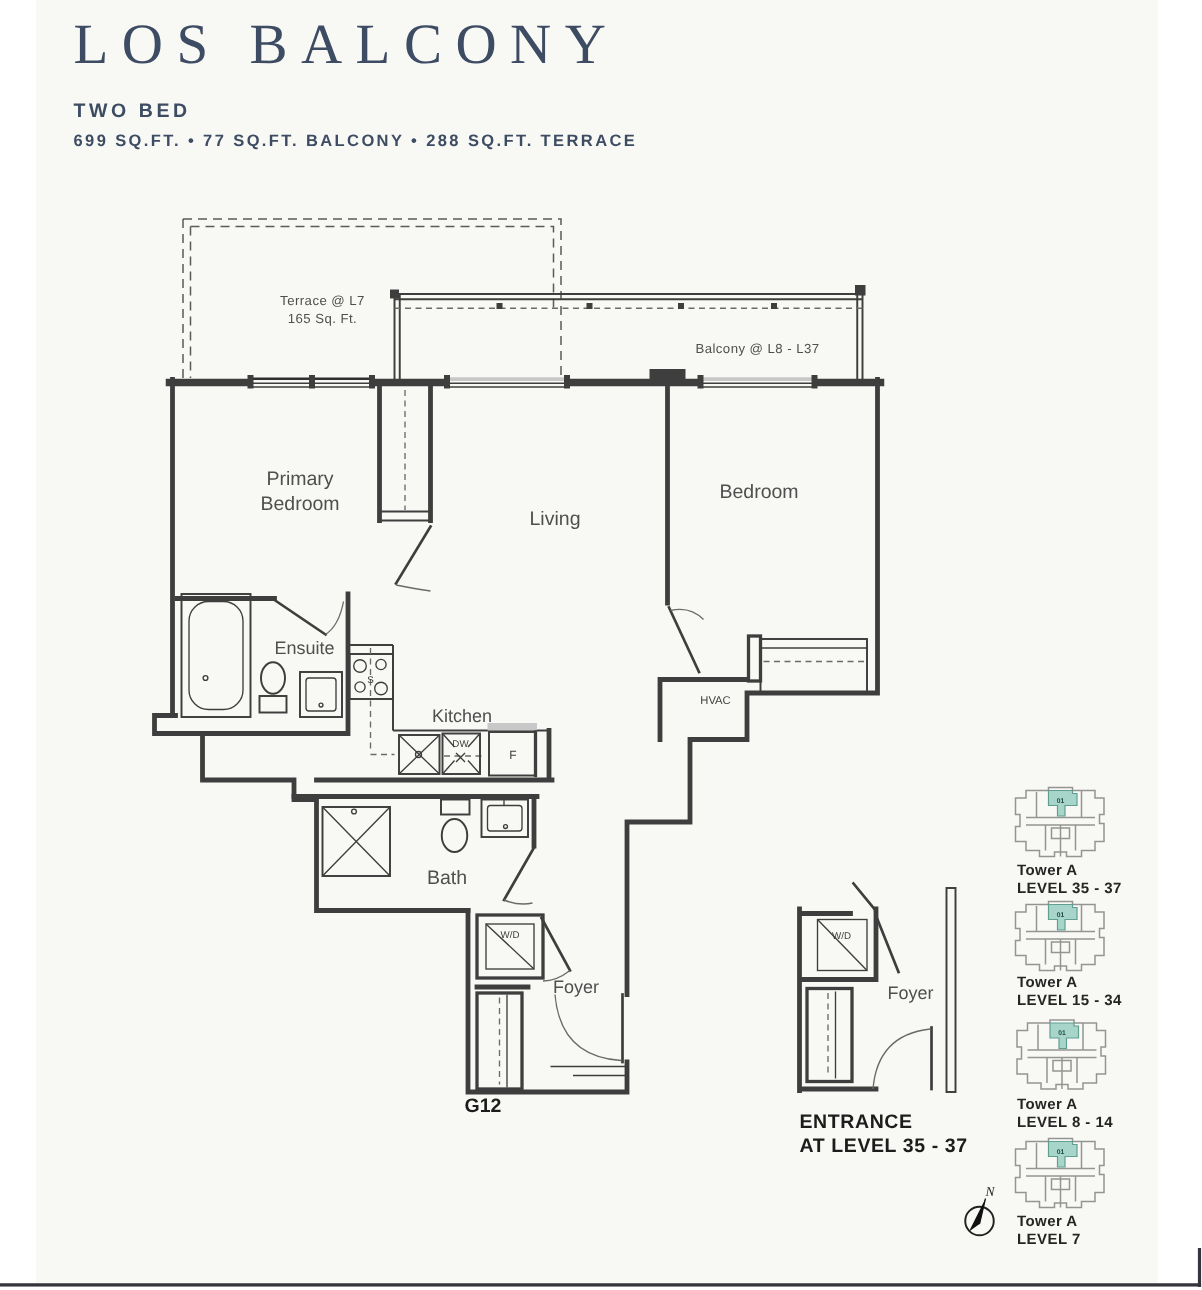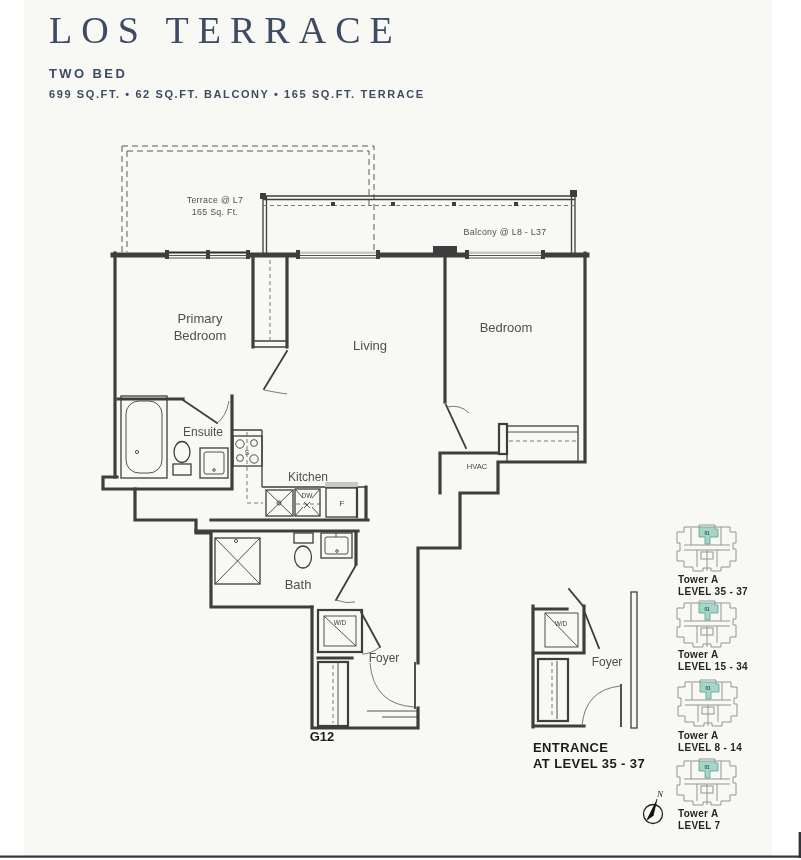--- a/index.html
+++ b/index.html
@@ -36,23 +36,23 @@
   .unitno{font-size:4.5px;font-weight:bold;fill:#1d4f46;text-anchor:middle;}
   .north{font-family:"Liberation Serif",serif;font-style:italic;font-size:9px;fill:#222;}
 </style>
 </head>
 <body>
 
 <div id="page">
   <div id="paper"></div>
 
   <div id="hdr">
-    <div class="title">LOS TERRACE</div>
+    <div class="title">LOS BALCONY</div>
     <div class="sub">TWO BED</div>
-    <div class="specs">699 SQ.FT. • 62 SQ.FT. BALCONY • 165 SQ.FT. TERRACE</div>
+    <div class="specs">699 SQ.FT. • 77 SQ.FT. BALCONY • 288 SQ.FT. TERRACE</div>
   </div>
 
   <svg width="801" height="860" viewBox="0 0 801 860">
     <defs>
       <g id="plate">
         <path class="kpline" fill="#fcfcf9" d="M2,9 H9 V4 H24 V2 H40 V4 H55 V9 H61 V20 H58 V26 H61 V38 H55 V44 H46 V48 H36 V45 H28 V48 H18 V44 H9 V38 H2 V28 H5 V20 H2 Z"></path>
         <path class="kpline" d="M9,22 H55 M9,27 H55 M16,5 V22 M46,4 V22 M22,27 V44 M32,27 V48 M42,27 V44"></path>
         <rect class="kpline" x="26" y="29" width="12" height="7"></rect>
         <path d="M24,4 H40 V6 H43 V14 H35 V21 H30 V14 H24 Z" fill="#a8d5ca" stroke="#5f9e91" stroke-width="0.8"></path>
       </g>

